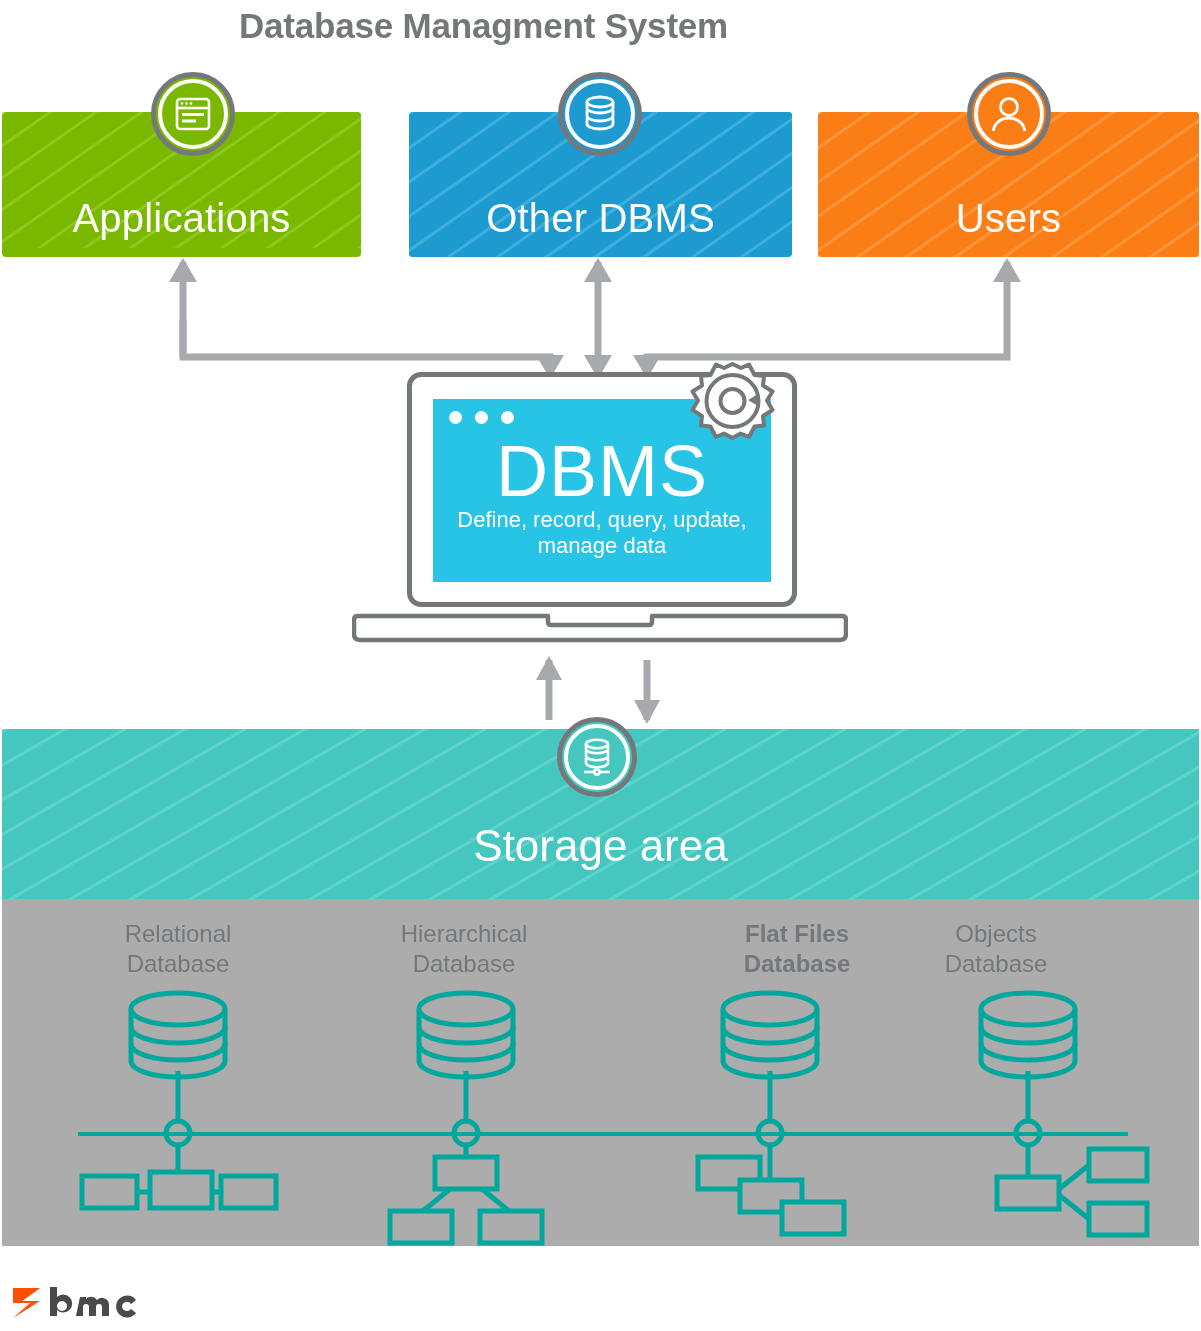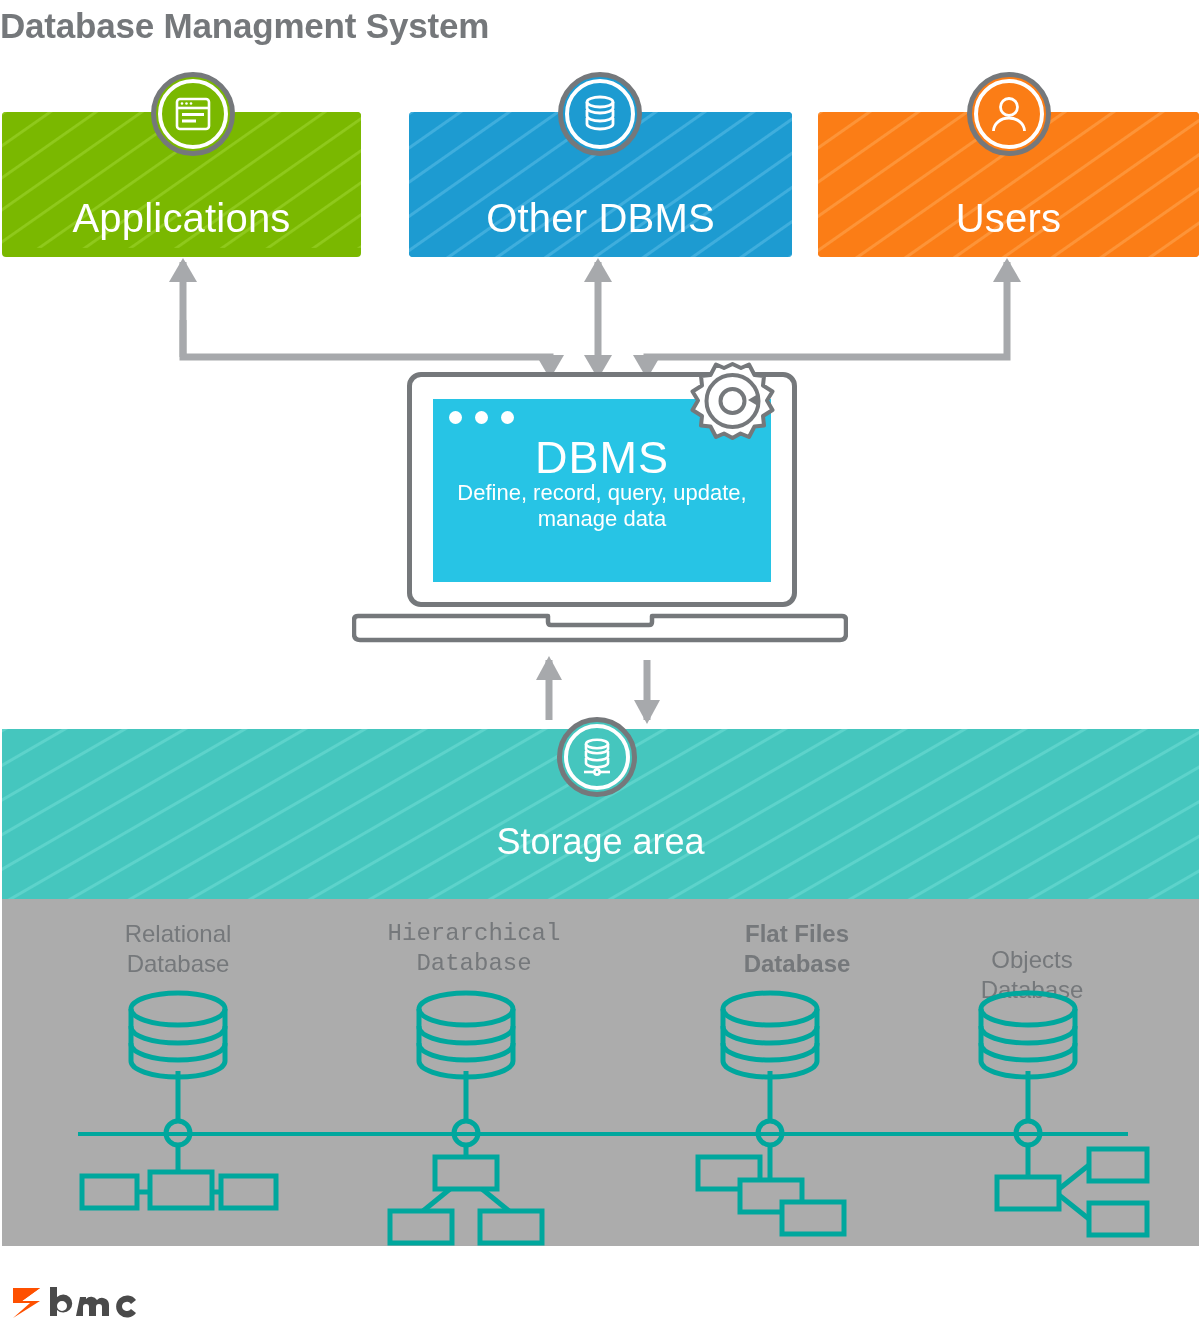--- a/index.html
+++ b/index.html
@@ -17,20 +17,21 @@
     background: #ffffff;
     overflow: hidden;
   }
 
   
   #title {
     position: absolute;
     left: 0;
     top: 6px;
     width: 967px;
+    text-align: center;
     font-size: 35px;
     font-weight: bold;
     color: #75787B;
     letter-spacing: -0.2px;
   }
 
   
   .srcbox {
     position: absolute;
     top: 112px;
@@ -129,21 +130,21 @@
   }
   #dbms-dots i {
     display: block;
     width: 13px; height: 13px;
     background: #ffffff;
     border-radius: 50%;
   }
   #dbms-title {
     margin-top: 36px;
     color: #ffffff;
-    font-size: 45px;
+    font-size: 72px;
     font-weight: 400;
     letter-spacing: 1px;
     line-height: 1;
   }
   #dbms-sub {
     color: #ffffff;
     font-size: 22px;
     text-align: center;
     line-height: 1.2;
     padding: 0 6px;
@@ -165,21 +166,21 @@
     height: 170px;
     background: #45C6BE;
     overflow: hidden;
   }
   #storage-label {
     position: absolute;
     left: 0; right: 0;
     top: 92px;
     text-align: center;
     color: #ffffff;
-    font-size: 36px;
+    font-size: 44px;
   }
   #badge-storage {
     position: absolute;
     left: 557px;
     top: 717px;
     width: 80px;
     height: 80px;
     border-radius: 50%;
     border: 5px solid #75787B;
     box-sizing: border-box;
@@ -210,23 +211,23 @@
     position: absolute;
     top: 20px;
     width: 200px;
     text-align: center;
     color: #75787B;
     font-size: 24px;
     line-height: 1.25;
     white-space: pre-line;
   }
   #label-relational   { left: 76px; }
-  #label-hierarchical { left: 372px; font-family: Liberation Mono, monospace; }
+  #label-hierarchical { left: 362px; }
   #label-flatfiles    { left: 695px; font-weight: bold; }
-  #label-objects      { left: 930px; margin-top: 26px; }
+  #label-objects      { left: 894px; }
   #db-svg {
     position: absolute;
     left: 0; top: 0;
     width: 1197px; height: 347px;
   }
 
   
   #bmc-logo {
     position: absolute;
     left: 10px;

